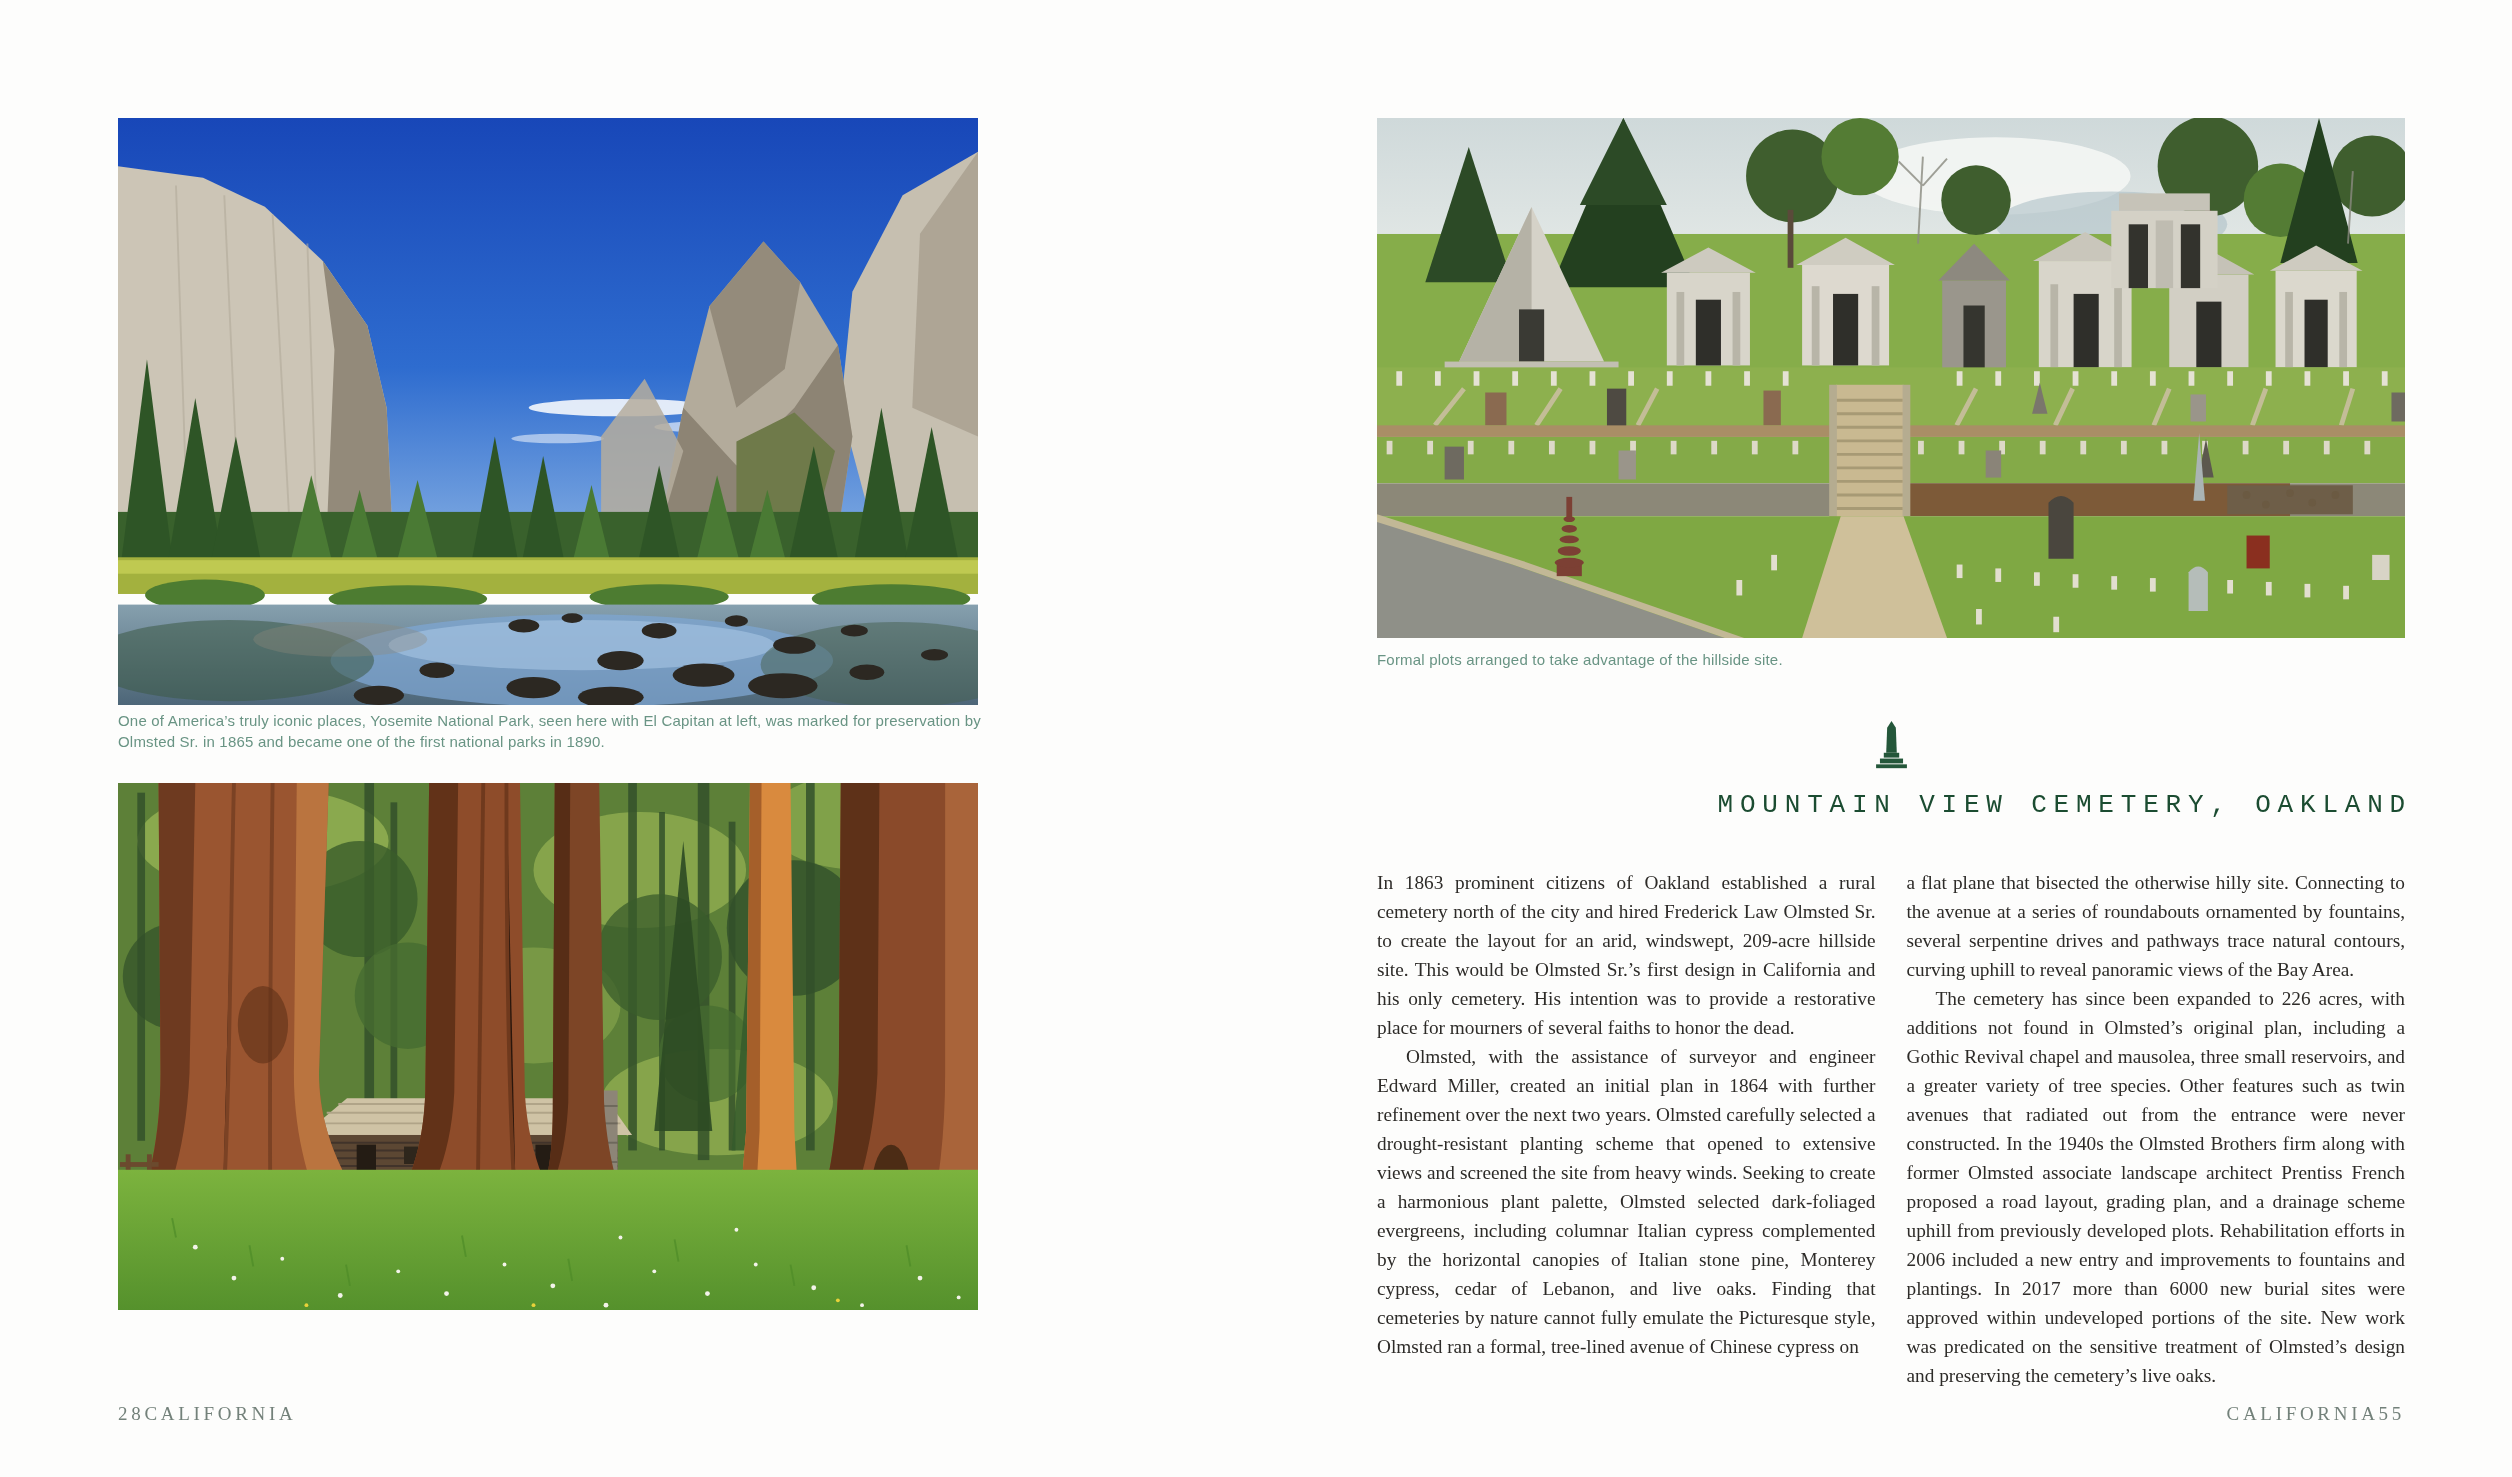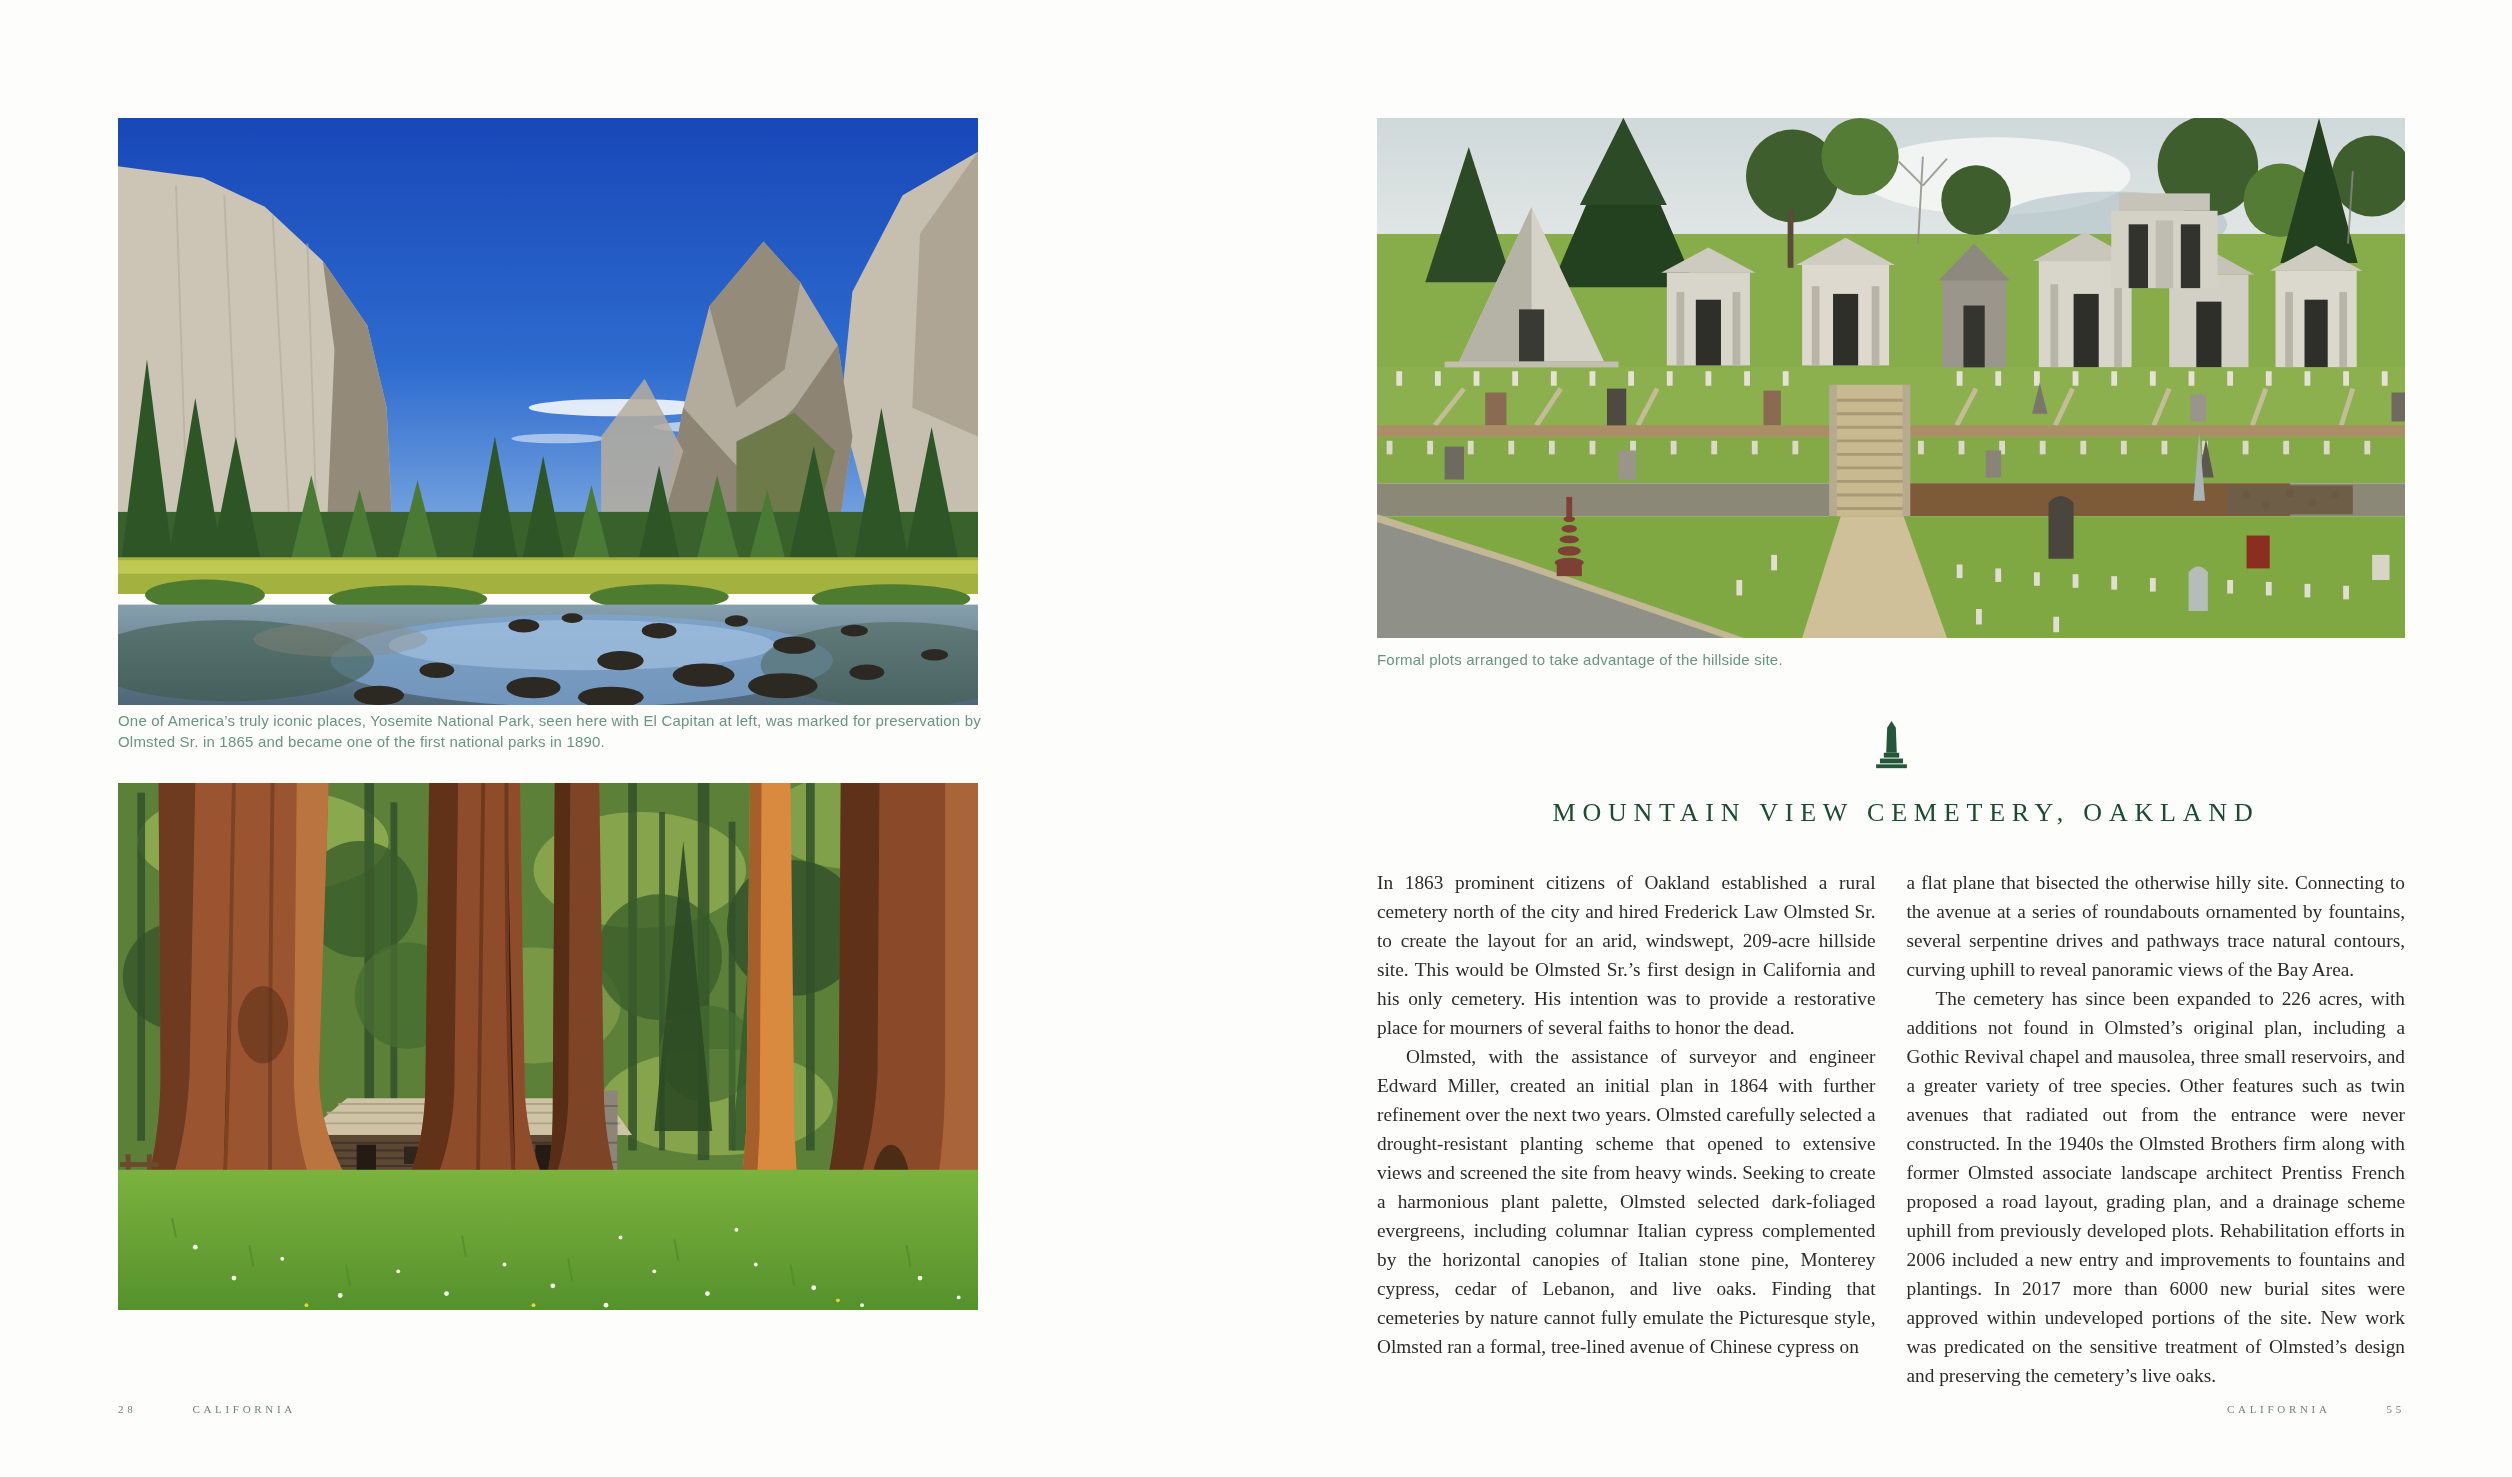--- a/index.html
+++ b/index.html
@@ -15,37 +15,37 @@
 
   .caption {
     font-family:"Liberation Sans", sans-serif;
     color:#699484; font-size:15px; line-height:21px; letter-spacing:0.2px;
     margin:0;
   }
 
   .chapter-icon { display:flex; justify-content:center; }
 
   .chapter-title {
-    margin:15px; font-weight:normal; text-align:center;
+    margin:7px; font-weight:normal; text-align:right;
     color:#1b4c31; font-size:26px; letter-spacing:6.8px;
-    font-family:Liberation Serif, serif; white-space:nowrap;
+    font-family:Liberation Mono, monospace; white-space:nowrap;
   }
 
   .body-columns { display:flex; gap:31px; }
   .body-col { flex:1 1 0; }
   .body-col p {
     margin:0; text-align:justify; color:#2d2b28;
     font-size:19.3px; line-height:29px;
   }
   .body-col p.indent { text-indent:29px; }
 
   .footer {
     font-family:"Liberation Serif", serif;
-    font-size:11px; letter-spacing:3.7px; color:#73817a;
-    display:flex; gap:56px; align-items:flex-start; white-space:nowrap;
+    font-size:19px; letter-spacing:3.7px; color:#73817a;
+    display:flex; align-items:flex-start; white-space:nowrap;
   }
   .footer-right { justify-content:flex-end; }
 </style>
 </head>
 <body>
 
 <div class="abs" style="left:0;top:0;width:1256px;height:1380px;">
 
   <figure class="photo abs" style="left:118px;top:118px;width:860px;height:587px;">
     <svg viewBox="0 0 890 608" preserveAspectRatio="none">

